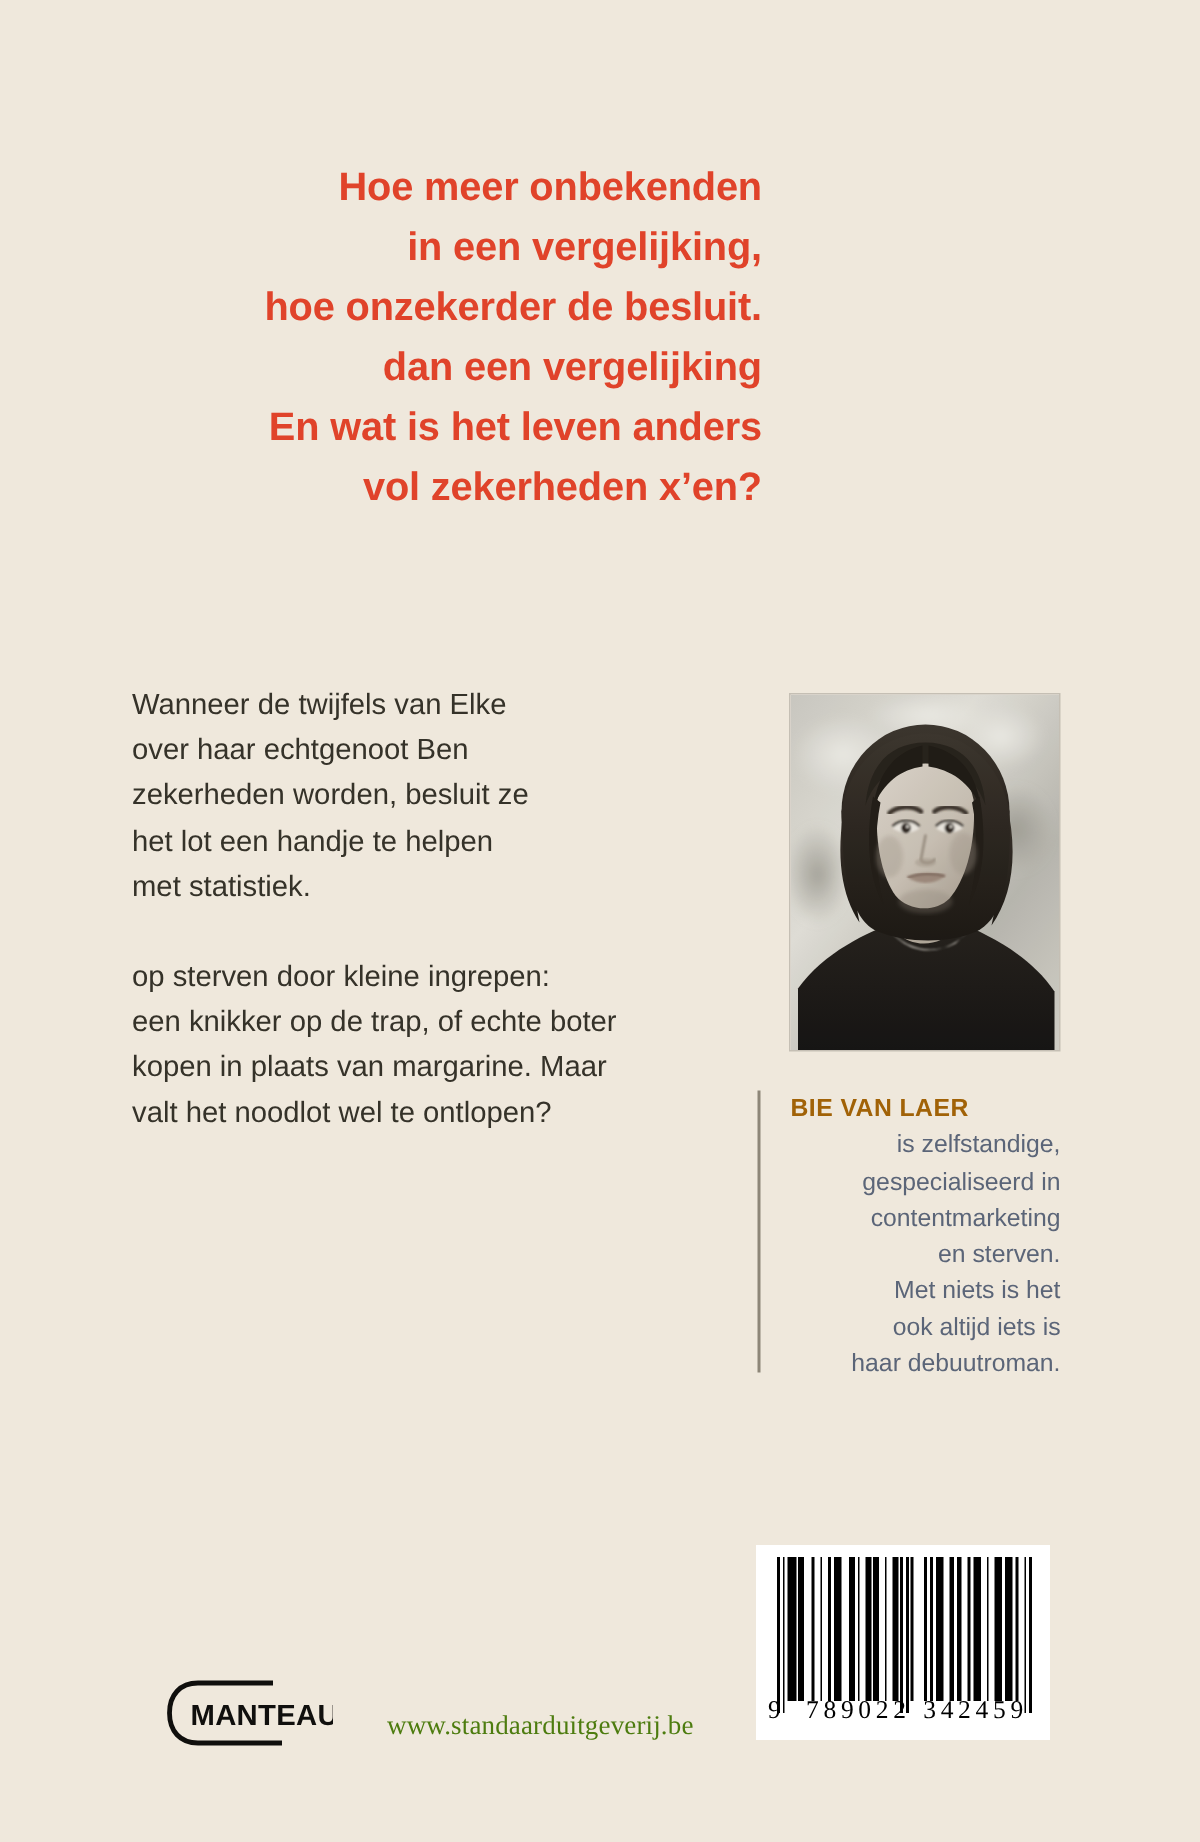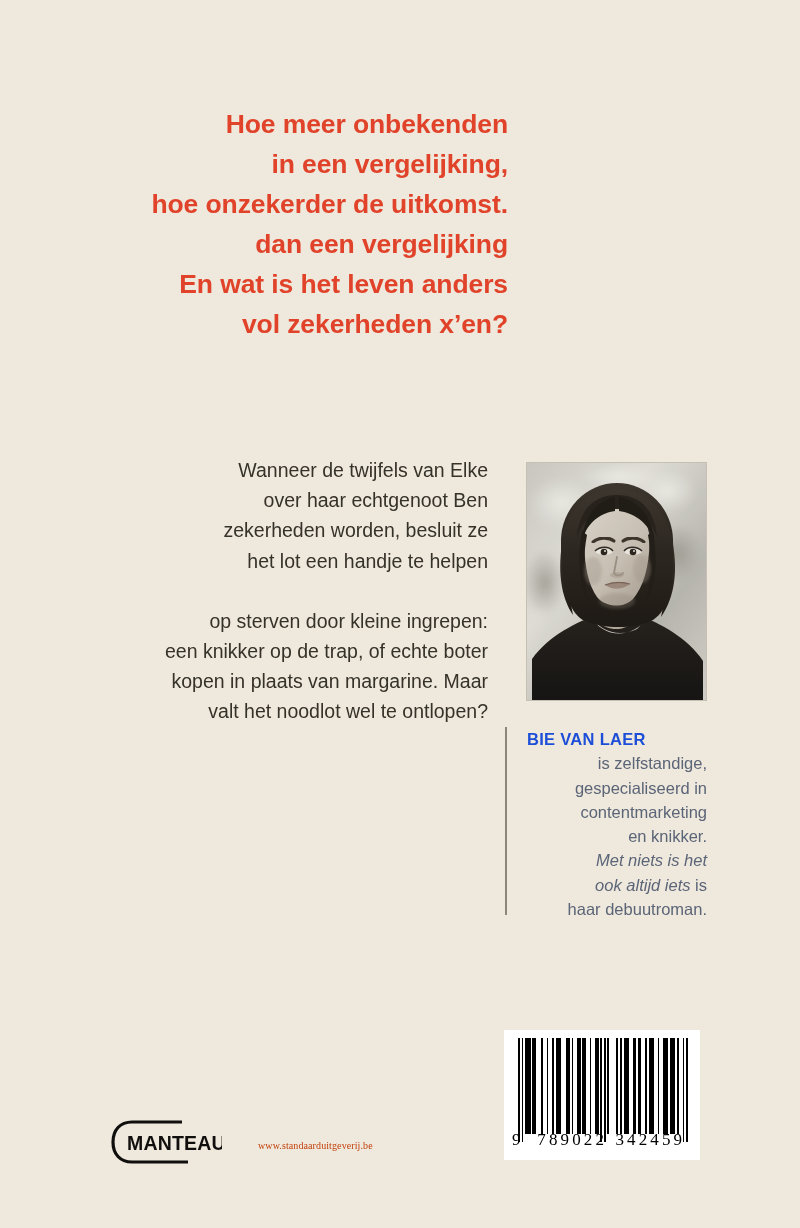--- a/index.html
+++ b/index.html
@@ -45,21 +45,20 @@
     left: 88px;
     top: 455px;
     width: 400px;
     color: #353229;
     font-size: 19.5px;
     line-height: 30.2px;
     font-weight: 400;
   }
   .blurb p {
     margin: 0;
-    text-align: right;
   }
   .blurb p + p {
     margin-top: 30px;
   }
   .blurb .ln {
     display: block;
     white-space: nowrap;
   }
 
   
@@ -93,32 +92,31 @@
     left: 527px;
     top: 727px;
     width: 180px;
     font-size: 16.5px;
     line-height: 24.3px;
     color: #5b6578;
   }
   .bio-name {
     display: block;
     font-weight: bold;
-    color: #1d4ed8;
+    color: #a16207;
     font-size: 16.5px;
     letter-spacing: 0.3px;
     line-height: 24.3px;
   }
   .bio .ln {
     display: block;
     white-space: nowrap;
     text-align: right;
   }
   .bio .it {
-    font-style: italic;
   }
 
   
   .barcode-panel {
     position: absolute;
     left: 504px;
     top: 1030px;
     width: 196px;
     height: 130px;
     background: #ffffff;
@@ -164,46 +162,47 @@
     height: 46px;
   }
   .logo svg { display: block; }
 
   
   .website {
     position: absolute;
     left: 258px;
     top: 1140px;
     font-family: "Liberation Serif", serif;
-    font-size: 10px;
-    color: #c2410c;
+    font-size: 18px;
+    color: #4d7c0f;
     letter-spacing: 0.1px;
     white-space: nowrap;
   }
 </style>
 </head>
 <body>
 
 <div class="cover">
 
   <div class="headline">
     <span class="hl-line">Hoe meer onbekenden</span>
     <span class="hl-line">in een vergelijking,</span>
-    <span class="hl-line">hoe onzekerder de uitkomst.</span>
+    <span class="hl-line">hoe onzekerder de besluit.</span>
     <span class="hl-line">dan een vergelijking</span>
     <span class="hl-line">En wat is het leven anders</span>
     <span class="hl-line">vol zekerheden x’en?</span>
   </div>
 
   <div class="blurb">
     <p>
       <span class="ln">Wanneer de twijfels van Elke</span>
       <span class="ln">over haar echtgenoot Ben</span>
       <span class="ln">zekerheden worden, besluit ze</span>
       <span class="ln">het lot een handje te helpen</span>
+      <span class="ln">met statistiek.</span>
     </p>
     <p>
       <span class="ln">op sterven door kleine ingrepen:</span>
       <span class="ln">een knikker op de trap, of echte boter</span>
       <span class="ln">kopen in plaats van margarine. Maar</span>
       <span class="ln">valt het noodlot wel te ontlopen?</span>
     </p>
   </div>
 
   <div class="photo">
@@ -305,21 +304,21 @@
       <rect x="0" y="0" width="179" height="237" fill="#6b6659" opacity="0.06"></rect>
     </svg>
   </div>
 
   <div class="bio-rule"></div>
   <div class="bio">
     <span class="bio-name">BIE VAN LAER</span>
     <span class="ln">is zelfstandige,</span>
     <span class="ln">gespecialiseerd in</span>
     <span class="ln">contentmarketing</span>
-    <span class="ln">en knikker.</span>
+    <span class="ln">en sterven.</span>
     <span class="ln it">Met niets is het</span>
     <span class="ln"><span class="it">ook altijd iets</span><span> is</span></span>
     <span class="ln">haar debuutroman.</span>
   </div>
 
   <div class="barcode-panel">
     <div class="barcode-bars" id="bars">
         <i class="guard" style="left: 0px; width: 1.78947px;"></i>
         <i class="guard" style="left: 3.57895px; width: 1.78947px;"></i>
         <i style="left: 7.15789px; width: 5.36842px;"></i>

